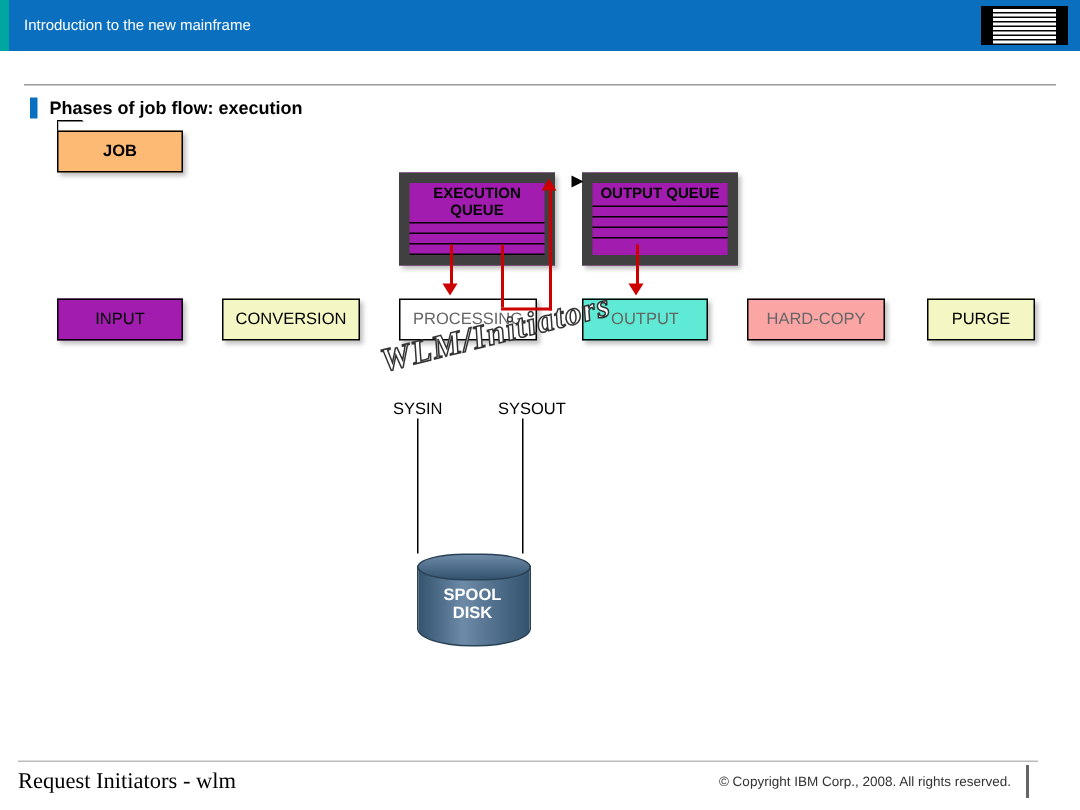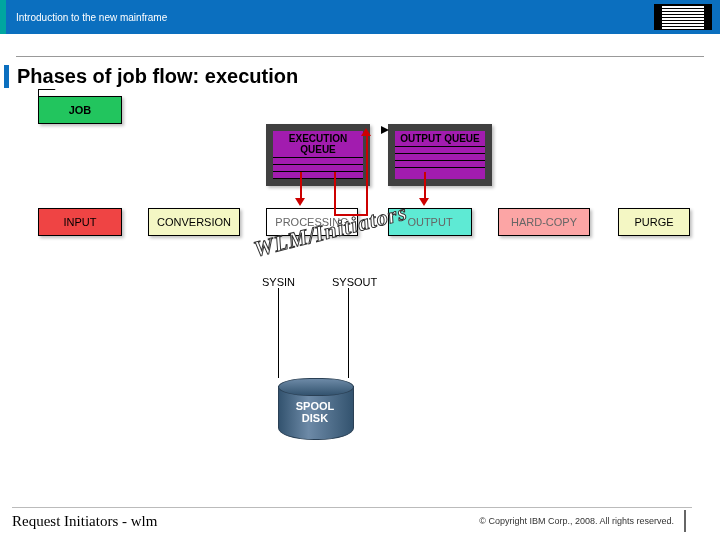--- a/index.html
+++ b/index.html
@@ -2,26 +2,26 @@
 <html><head>
 <meta charset="utf-8">
 <style>
 html,body{margin:0;padding:0;width:720px;height:540px;font-family:Arial,Helvetica,sans-serif;background:#fff;overflow:hidden}
 .titlebar{background:#0b6fbf;height:34px;display:flex;align-items:center;justify-content:space-between;border-left:6px solid #00a6a0}
 .titlebar .title{color:#fff;font-size:10px;padding-left:10px}
 .logobox{background:#000;height:26px;width:58px;margin-right:8px;display:flex;align-items:center;justify-content:center}
 .ibm-logo{display:flex;flex-direction:column;gap:1px}
 .ibm-logo span{display:block;width:42px;height:2px;background:#fff}
 .rule{border:none;border-top:1px solid #999;margin:22px 16px 8px 16px}
-.slidetitle{font-size:20px;font-weight:bold;margin:6px 0 0 4px;border-left:5px solid #0b6fbf;padding-left:8px}
+.slidetitle{font-size:12px;font-weight:bold;margin:6px 0 0 20px;border-left:5px solid #0b6fbf;padding-left:8px}
 .canvas{position:relative;width:720px;height:390px}
 .box{position:absolute;border:1px solid #000;font-size:11px;display:flex;align-items:center;justify-content:center;background:#fff;box-shadow:2px 2px 3px rgba(0,0,0,.25)}
-.box.job{background:#22c55e;left:38px;top:8px;width:82px;height:26px;font-weight:bold}
+.box.job{background:#fdba74;left:38px;top:8px;width:82px;height:26px;font-weight:bold}
 .jobtab{position:absolute;left:38px;top:1px;width:22px;height:8px;border:1px solid #000;border-bottom:none;background:#fff;border-top-right-radius:6px;clip-path:polygon(0 0,70% 0,100% 100%,0 100%)}
-.box.input{background:#ef4444;left:38px;top:120px;width:82px;height:26px}
+.box.input{background:#a21caf;left:38px;top:120px;width:82px;height:26px}
 .box.conversion{background:#f4f7c4;left:148px;top:120px;width:90px;height:26px}
 .box.processing{background:#fff;left:266px;top:120px;width:90px;height:26px;color:#666}
 .box.output{background:#5eead4;left:388px;top:120px;width:82px;height:26px;color:#666}
 .box.hardcopy{background:#fca5a5;left:498px;top:120px;width:90px;height:26px;color:#666}
 .box.purge{background:#f4f7c4;left:618px;top:120px;width:70px;height:26px}
 .queue{position:absolute;width:90px;height:48px;border:7px solid #404040;background:#a21caf;box-shadow:2px 2px 3px rgba(0,0,0,.25)}
 .queue .qlabel{font-size:10px;text-align:center;font-weight:bold;border-bottom:1px solid #000;padding:2px 0}
 .queue .qline{border-bottom:1px solid #000;height:6px}
 .queue.exq{left:266px;top:36px}
 .queue.outq{left:388px;top:36px}

